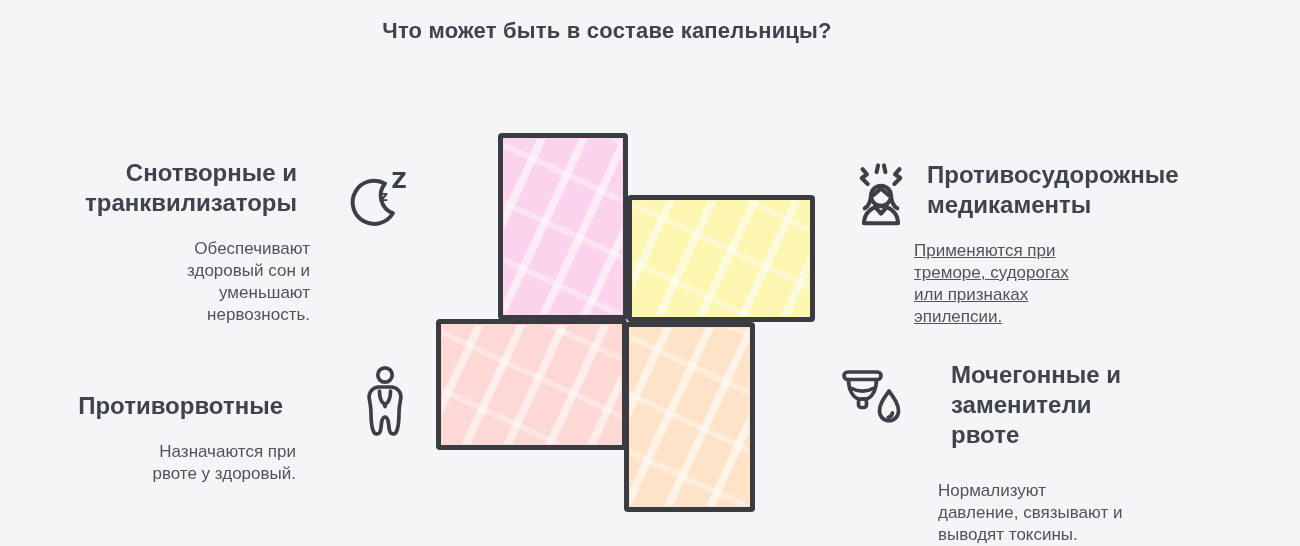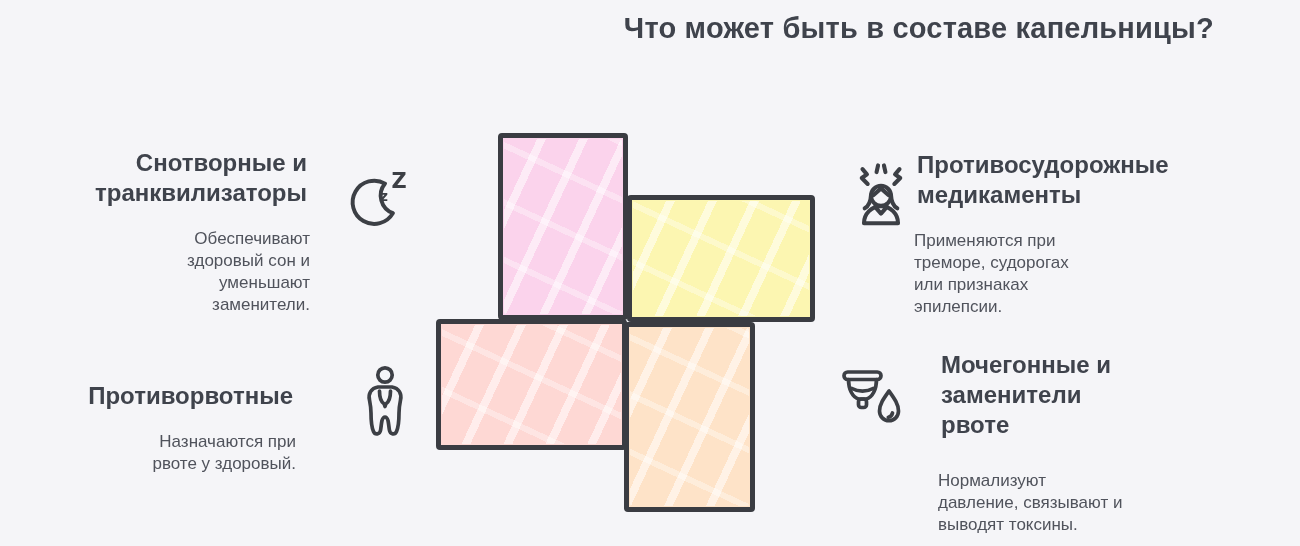--- a/index.html
+++ b/index.html
@@ -15,32 +15,32 @@
   .canvas {
     position: relative;
     width: 1300px;
     height: 546px;
     background: var(--background);
     overflow: hidden;
     font-family: "Liberation Sans", sans-serif;
   }
   .title {
     position: absolute;
-    left: 0; top: 12px;
+    left: 0; top: 18px;
     width: 1214px;
-    text-align: right;
-    font-size: 29px;
+    text-align: center;
+    font-size: 22px;
     font-weight: 700;
     color: var(--title-text);
     letter-spacing: 0.2px;
   }
   
   .item { position: absolute; }
   .item h2 {
-    margin: 3px;
+    margin: 13px;
     font-size: 24px;
     font-weight: 700;
     line-height: 30px;
     color: var(--heading-text);
   }
   .item p {
     margin: 20px 0 0 0;
     font-size: 17px;
     line-height: 22px;
     color: var(--body-text);
@@ -48,21 +48,21 @@
   .item.align-right { text-align: right; }
   .item.align-right h2 { margin-left: auto; }
   .item.align-right p  { margin-left: auto; }
 
   .item-sedatives       { top: 145px; right: 990px; width: 290px; }
   .item-sedatives h2    { max-width: 262px; }
   .item-sedatives p     { max-width: 168px; }
 
   .item-anticonvulsants { top: 147px; left: 914px; width: 300px; }
   .item-anticonvulsants h2 { max-width: 285px; }
-  .item-anticonvulsants p  { max-width: 182px; }
+  .item-anticonvulsants p  { max-width: 182px; text-decoration: underline; }
 
   .item-antiemetics     { top: 378px; right: 1004px; width: 290px; }
   .item-antiemetics p   { max-width: 178px; }
 
   .item-diuretics       { top: 347px; left: 938px; width: 290px; }
   .item-diuretics h2    { max-width: 210px; }
   .item-diuretics p     { max-width: 190px; margin-top: 30px; }
 
   
   .icon { position: absolute; }
@@ -120,21 +120,21 @@
 </style>
 </head>
 <body>
 
 <div class="canvas">
 
   <div class="title">Что может быть в составе капельницы?</div>
 
   <div class="item item-sedatives align-right">
     <h2>Снотворные и транквилизаторы</h2>
-    <p>Обеспечивают здоровый сон и уменьшают заменители.</p>
+    <p>Обеспечивают здоровый сон и уменьшают нервозность.</p>
   </div>
   <div class="icon icon-moon">
     <svg viewBox="0 0 100 100" stroke-width="5.5">
       <path d="M57,30 A30,30 0 1 0 68,71 A26,26 0 0 1 57,30 Z"></path>
       <text x="50" y="54" font-size="19" stroke="none">z</text>
       <text x="66" y="36" font-size="29" stroke="none">Z</text>
     </svg>
   </div>
 
   <div class="item item-anticonvulsants">

